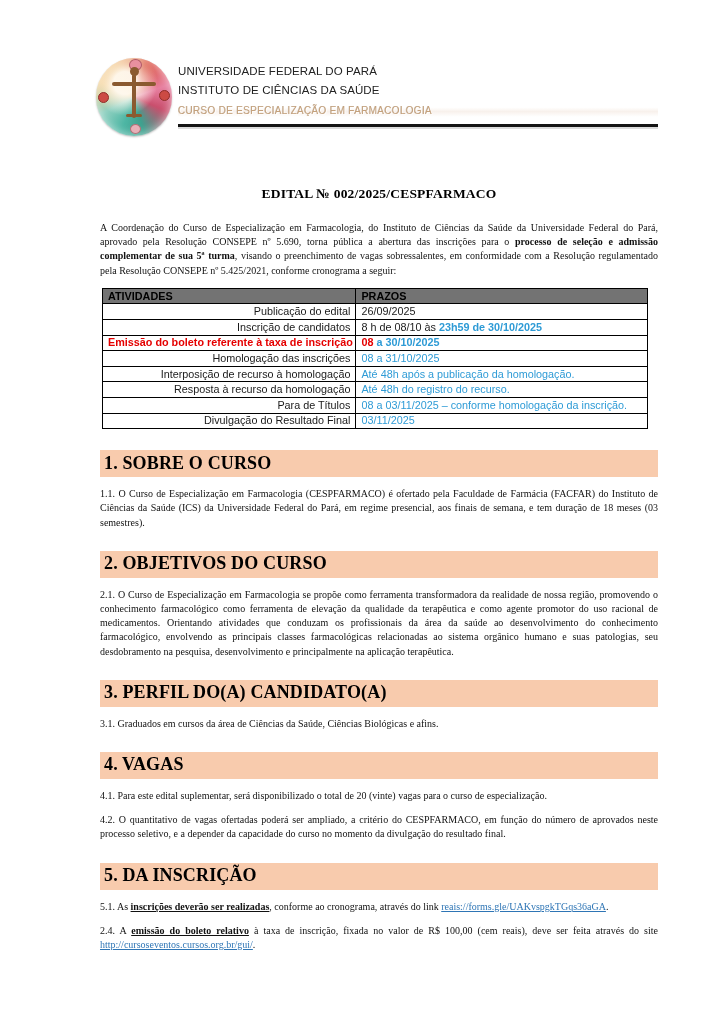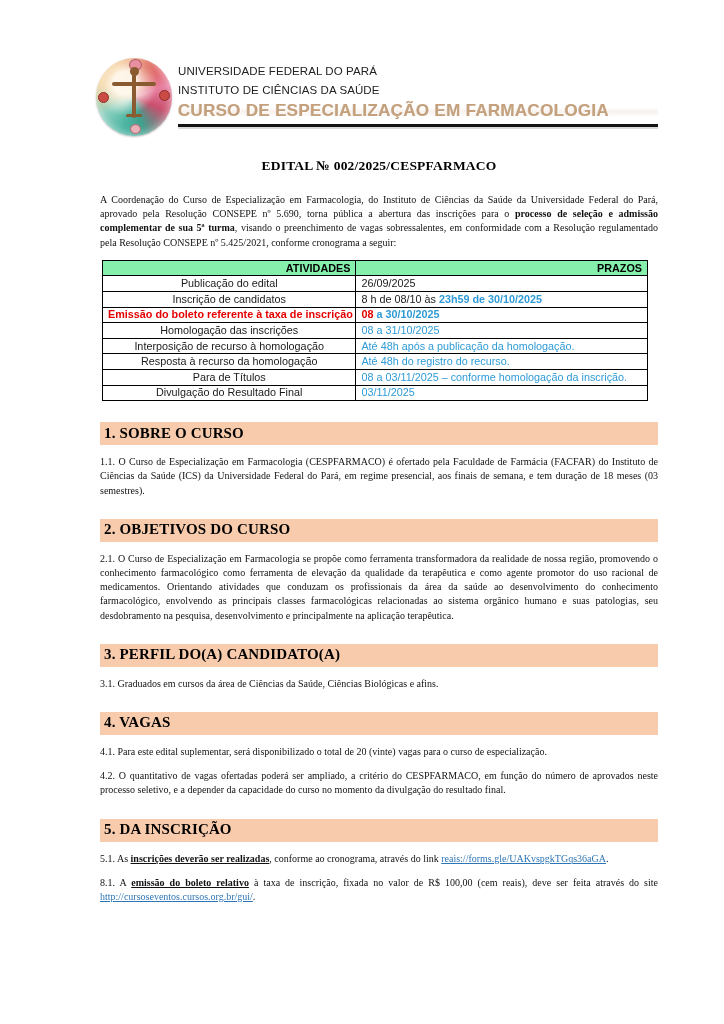--- a/index.html
+++ b/index.html
@@ -30,51 +30,51 @@
   .fig-arms{position:absolute;left:50%;top:24px;width:44px;height:3.5px;margin-left:-22px;background:#8a5a30;border-radius:2px;}
   .fig-legs{position:absolute;left:50%;top:56px;width:16px;height:3px;margin-left:-8px;background:#8a5a30;border-radius:2px;transform:rotate(0deg);}
   .dot{position:absolute;border-radius:50%;}
   .dot.brain{left:50%;top:1px;width:11px;height:10px;margin-left:-5.5px;background:#e8909f;border:1px solid #b05a67;}
   .dot.heart-l{left:2px;top:34px;width:9px;height:9px;background:#cc4a44;border:1px solid #8f2f2a;}
   .dot.heart-r{right:2px;top:32px;width:9px;height:9px;background:#cc4a44;border:1px solid #8f2f2a;}
   .dot.foot{left:50%;bottom:2px;width:9px;height:8px;margin-left:-4.5px;background:#e8b0b8;border:1px solid #b07078;}
   .hdr-text{flex:1;margin-left:6px;padding-top:6px;font-family:"Liberation Sans", sans-serif;}
   .hdr-line{font-size:11.5px;line-height:19px;color:#222;letter-spacing:.1px;}
   .hdr-line3{
-    font-size:17px;line-height:21px;font-weight:bold;color:#c4a17c;letter-spacing:.3px;
+    font-size:10px;line-height:21px;font-weight:normal;color:#c4a17c;letter-spacing:.3px;
     text-shadow:1px 1px 0 rgba(255,255,255,.85), -.5px -.5px 0 rgba(120,95,70,.30);
     background:linear-gradient(to bottom, rgba(246,230,219,0) 35%, rgba(240,224,212,.45) 55%, rgba(246,230,219,0) 80%);
   }
   .rule{height:2.5px;background:#141414;margin-top:3px;box-shadow:0 2px 0 rgba(0,0,0,.14);}
   
   .doc-title{
-    margin-top:22px;text-align:center;font-weight:bold;font-size:13.5px;letter-spacing:.2px;color:#000;
+    margin-top:50px;text-align:center;font-weight:bold;font-size:13.5px;letter-spacing:.2px;color:#000;
   }
   
   .para{margin:10px 0 0;font-size:10px;line-height:14.2px;text-align:justify;color:#111;}
   .para.first{margin-top:19px;}
   .b{font-weight:bold;}
   .u{text-decoration:underline;}
   a.link{color:#2e75b5;text-decoration:underline;cursor:pointer;}
   
   table.sched{
     border-collapse:collapse;margin-top:10px;width:546px;margin-left:2px;
     font-family:"Liberation Sans", sans-serif;font-size:10.8px;table-layout:fixed;
   }
   table.sched td,table.sched th{border:1px solid #000;padding:0 5px;height:14.6px;line-height:13px;overflow:hidden;white-space:nowrap;}
-  table.sched th{background:#86efac;font-weight:bold;text-align:right;color:#000;}
+  table.sched th{background:#737373;font-weight:bold;text-align:left;color:#000;}
   table.sched col.c1{width:46.5%;}
-  table.sched td.act{text-align:center;margin-left:33px;}
+  table.sched td.act{text-align:right;margin-left:33px;}
   table.sched td.prazo{text-align:left;}
   .red{color:#e50000;}
   .blue{color:#2e9bd6;}
   
   .section-bar{
     margin:21px 0 0;background:#f8cbad;padding:2.5px 4px 3.5px;
-    font-weight:bold;font-size:15px;color:#000;letter-spacing:.15px;
+    font-weight:bold;font-size:18px;color:#000;letter-spacing:.15px;
   }
 </style>
 </head>
 <body>
 
 <div class="page">
 
   <div class="hdr">
     <div class="logo">
       <div class="globe"></div>
@@ -151,16 +151,16 @@
       <p class="para"><span>1.1. O Curso de Especialização em Farmacologia (CESPFARMACO) é ofertado pela Faculdade de Farmácia (FACFAR) do Instituto de Ciências da Saúde (ICS) da Universidade Federal do Pará, em regime presencial, aos finais de semana, e tem duração de 18 meses (03 semestres).</span></p>
       <div class="section-bar">2. OBJETIVOS DO CURSO</div>
       <p class="para"><span>2.1. O Curso de Especialização em Farmacologia se propõe como ferramenta transformadora da realidade de nossa região, promovendo o conhecimento farmacológico como ferramenta de elevação da qualidade da terapêutica e como agente promotor do uso racional de medicamentos. Orientando atividades que conduzam os profissionais da área da saúde ao desenvolvimento do conhecimento farmacológico, envolvendo as principais classes farmacológicas relacionadas ao sistema orgânico humano e suas patologias, seu desdobramento na pesquisa, desenvolvimento e principalmente na aplicação terapêutica.</span></p>
       <div class="section-bar">3. PERFIL DO(A) CANDIDATO(A)</div>
       <p class="para"><span>3.1. Graduados em cursos da área de Ciências da Saúde, Ciências Biológicas e afins.</span></p>
       <div class="section-bar">4. VAGAS</div>
       <p class="para"><span>4.1. Para este edital suplementar, será disponibilizado o total de 20 (vinte) vagas para o curso de especialização.</span></p>
       <p class="para"><span>4.2. O quantitativo de vagas ofertadas poderá ser ampliado, a critério do CESPFARMACO, em função do número de aprovados neste processo seletivo, e a depender da capacidade do curso no momento da divulgação do resultado final.</span></p>
       <div class="section-bar">5. DA INSCRIÇÃO</div>
       <p class="para"><span>5.1. As </span><span class="b u">inscrições deverão ser realizadas</span><span>, conforme ao cronograma, através do link </span><a class="link" href="#">reais://forms.gle/UAKvspgkTGqs36aGA</a><span>.</span></p>
-      <p class="para"><span>8.1. A </span><span class="b u">emissão do boleto relativo</span><span> à taxa de inscrição, fixada no valor de R$ 100,00 (cem reais), deve ser feita através do site </span><a class="link" href="#">http://cursoseventos.cursos.org.br/gui/</a><span>.</span></p>
+      <p class="para"><span>2.4. A </span><span class="b u">emissão do boleto relativo</span><span> à taxa de inscrição, fixada no valor de R$ 100,00 (cem reais), deve ser feita através do site </span><a class="link" href="#">http://cursoseventos.cursos.org.br/gui/</a><span>.</span></p>
     </div>
 
 </div>
 
 </body></html>

